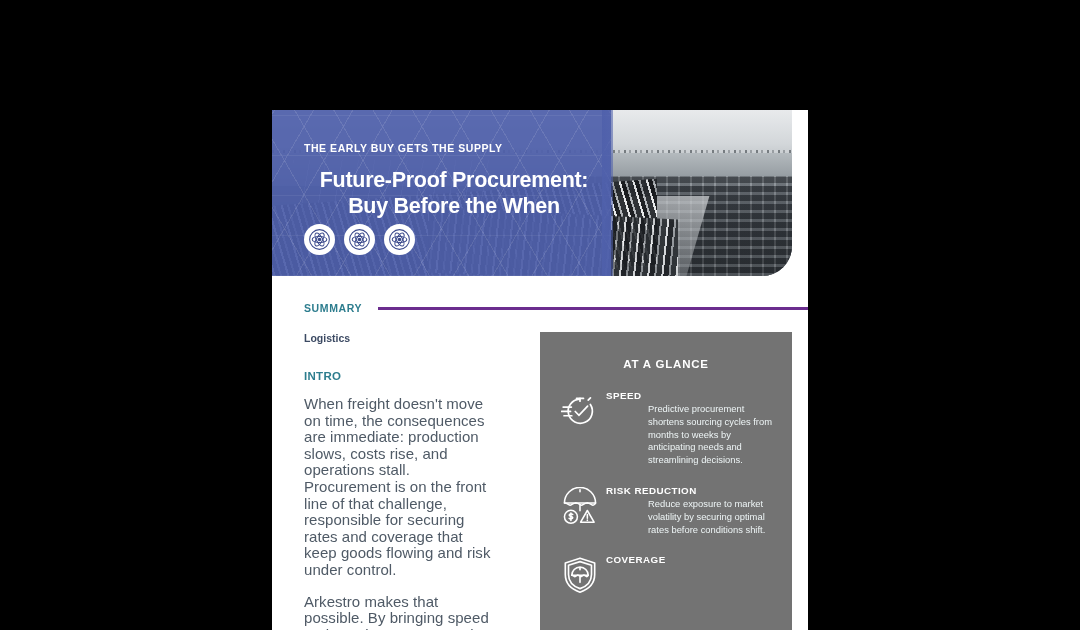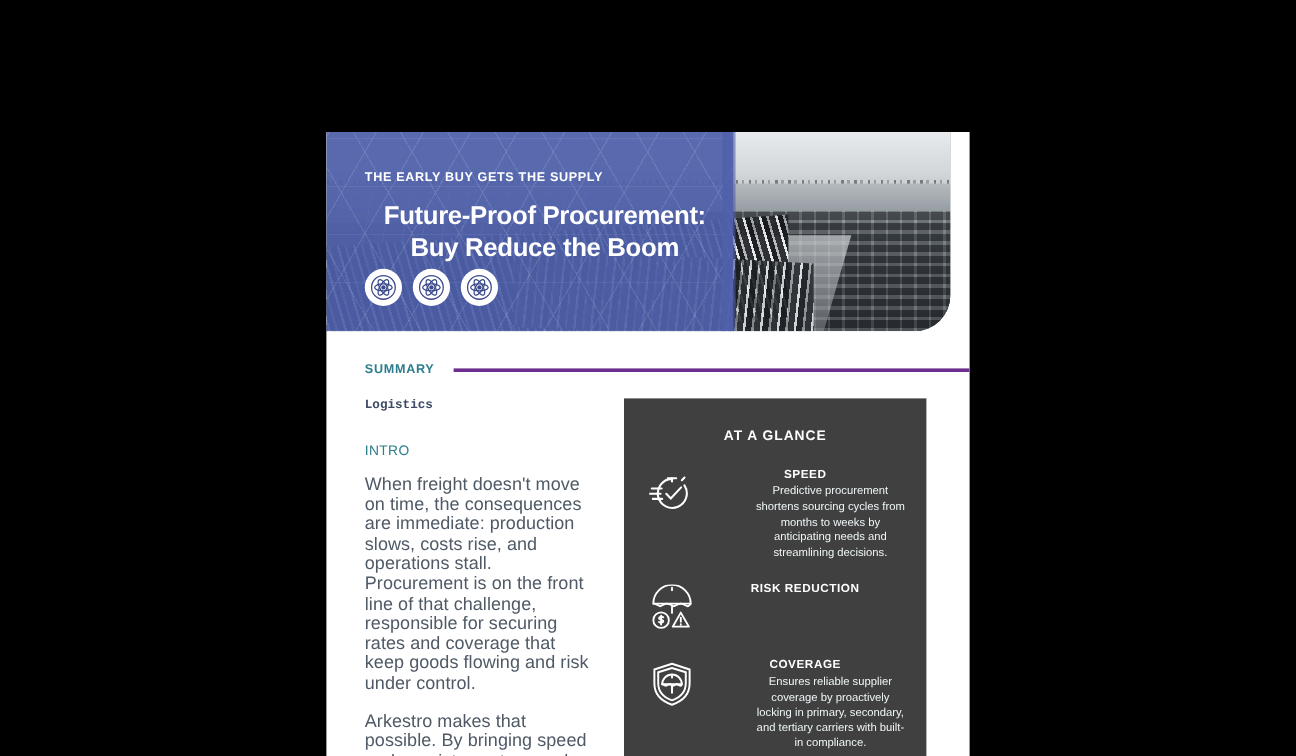--- a/index.html
+++ b/index.html
@@ -197,44 +197,43 @@
     font-size: 15px;
     font-weight: normal;
     letter-spacing: .8px;
     margin: 0 0 14px 0;
   }
   .industry-value {
     color: #3c4a63;
     font-size: 10.5px;
     font-weight: bold;
     margin: 0 0 26px 0;
-    font-family: Liberation Mono, monospace;
   }
   .intro-heading {
     color: #2d7d8e;
     font-size: 11.5px;
-    font-weight: normal;
+    font-weight: bold;
     letter-spacing: .3px;
     margin: 0 0 14px 0;
   }
   .body-para {
     color: #4f5a66;
     font-size: 15px;
     line-height: 16.6px;
     margin: 0 0 15px 0;
     letter-spacing: .05px;
   }
 
   
   .glance {
     position: absolute;
-    left: 248px; top: 222px;
+    left: 268px; top: 222px;
     width: 252px;
     height: 298px;
-    background: #404040;
+    background: #737373;
     color: #ffffff;
     overflow: hidden;
   }
   .glance-title {
     text-align: center;
     font-size: 11.5px;
     font-weight: bold;
     letter-spacing: .8px;
     margin-top: 26px;
   }
@@ -251,21 +250,20 @@
     flex: 0 0 44px;
     height: 44px;
     display: flex;
     align-items: flex-start;
     justify-content: center;
     margin-top: 2px;
   }
   .glance-text {
     flex: 1;
     padding-left: 4px;
-    text-align: center;
   }
   .glance-item-title {
     font-size: 9.8px;
     font-weight: bold;
     letter-spacing: .45px;
     margin-bottom: 2px;
   }
   .glance-item-desc {
     font-size: 9.4px;
     line-height: 12.8px;
@@ -292,21 +290,21 @@
       <div class="photo-cranes"></div>
     </div>
 
     <div class="hero-blue"></div>
     <div class="hero-blue-edge"></div>
 
     <div class="hero-content">
       <div class="eyebrow">THE EARLY BUY GETS THE SUPPLY</div>
       <div class="hero-title">
         <span>Future-Proof Procurement:</span><br>
-        <span>Buy Reduce the Boom</span>
+        <span>Buy Before the When</span>
       </div>
 
       <div class="hero-logos">
         <div class="logo-mark">
           <svg width="23" height="23" viewBox="0 0 24 24" aria-hidden="true">
             <g fill="none" stroke="#3b4a8c" stroke-width="1.1">
               <circle cx="12" cy="12" r="10.3"></circle>
               <ellipse cx="12" cy="12" rx="7.6" ry="3.1"></ellipse>
               <ellipse cx="12" cy="12" rx="7.6" ry="3.1" transform="rotate(60 12 12)"></ellipse>
               <ellipse cx="12" cy="12" rx="7.6" ry="3.1" transform="rotate(120 12 12)"></ellipse>
@@ -392,40 +390,40 @@
               <path d="M11.5 30.2v8.6"></path>
               <path d="M13.6 31.8c-.6-.8-3.9-1.1-4.1.8s4.2 1 4.1 2.9c-.1 1.8-3.5 1.6-4.2.7"></path>
               <path d="M30.5 27.2l7.8 13.6H22.7z"></path>
               <path d="M30.5 32v4.1"></path>
               <path d="M30.5 38.3v.6"></path>
             </g>
           </svg>
         </div>
         <div class="glance-text">
           <div class="glance-item-title">RISK REDUCTION</div>
+          <div class="glance-item-desc">Reduce exposure to market volatility by securing optimal rates before conditions shift.</div>
         </div>
       </div>
 
       <div class="glance-item">
         <div class="glance-icon">
           <svg width="38" height="38" viewBox="0 0 44 44" aria-hidden="true">
             <g fill="none" stroke="#ffffff" stroke-width="1.9" stroke-linecap="round" stroke-linejoin="round">
               <path d="M22 2.5L39 8v13.5c0 10.5-7.4 17.2-17 20.5-9.6-3.3-17-10-17-20.5V8z"></path>
               <path d="M22 6.5L35.3 10.7v10.6c0 8.4-5.8 13.8-13.3 16.5-7.5-2.7-13.3-8.1-13.3-16.5V10.7z"></path>
               <path d="M12.5 22.3a9.5 9.5 0 0 1 19 0z"></path>
               <path d="M12.5 22.3c1.8 0 2.6 1.5 3.5 1.5s1.7-1.5 3.5-1.5"></path>
               <path d="M19.5 22.3c1.8 0 2.6 1.5 3.5 1.5s1.7-1.5 3.5-1.5"></path>
               <path d="M26.5 22.3c1.8 0 2.6 1.5 3.5 1.5s1.5-1.5 1.5-1.5"></path>
               <path d="M22 14.2v1.6"></path>
               <path d="M22 24.1v6.4"></path>
             </g>
           </svg>
         </div>
         <div class="glance-text">
           <div class="glance-item-title">COVERAGE</div>
-          <div class="glance-item-desc">Ensures reliable supplier coverage by proactively locking in primary, secondary, and tertiary carriers with built-in compliance.</div>
         </div>
       </div>
 
     </div>
   </div>
 
 </div>
 
 </body></html>

